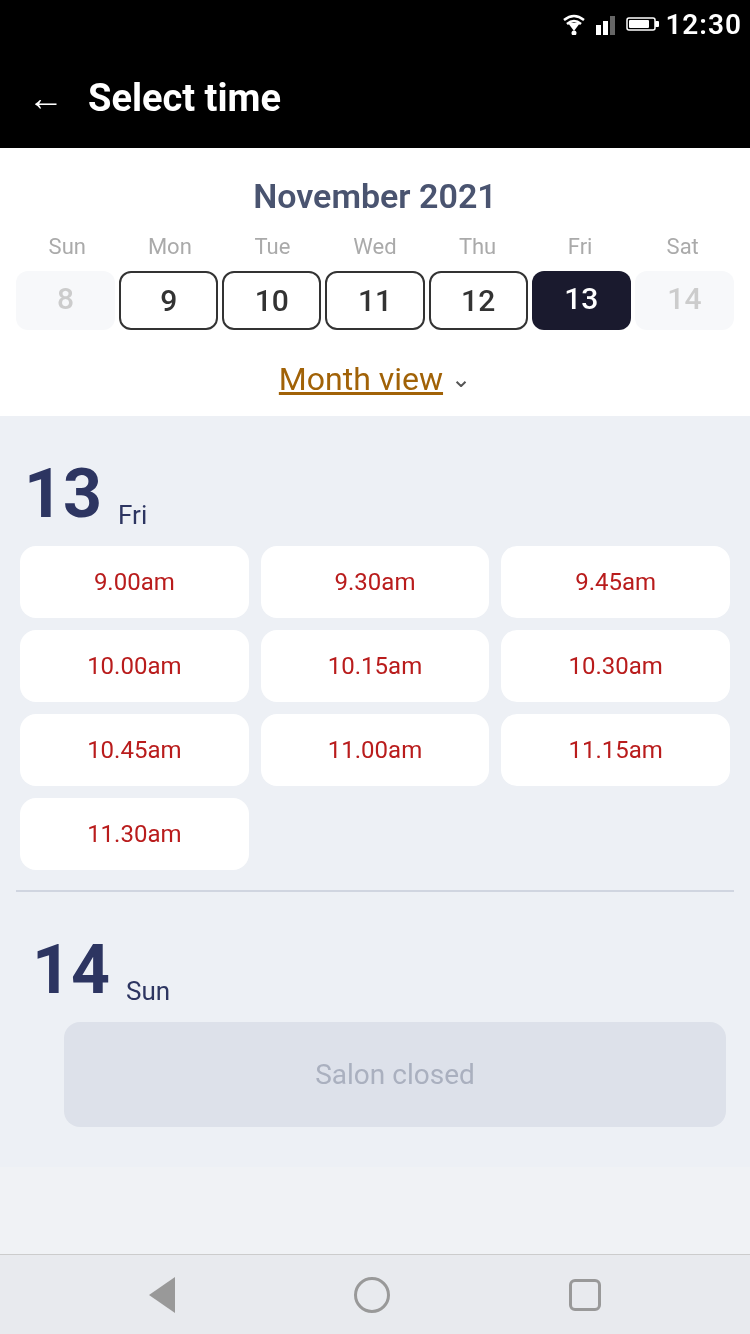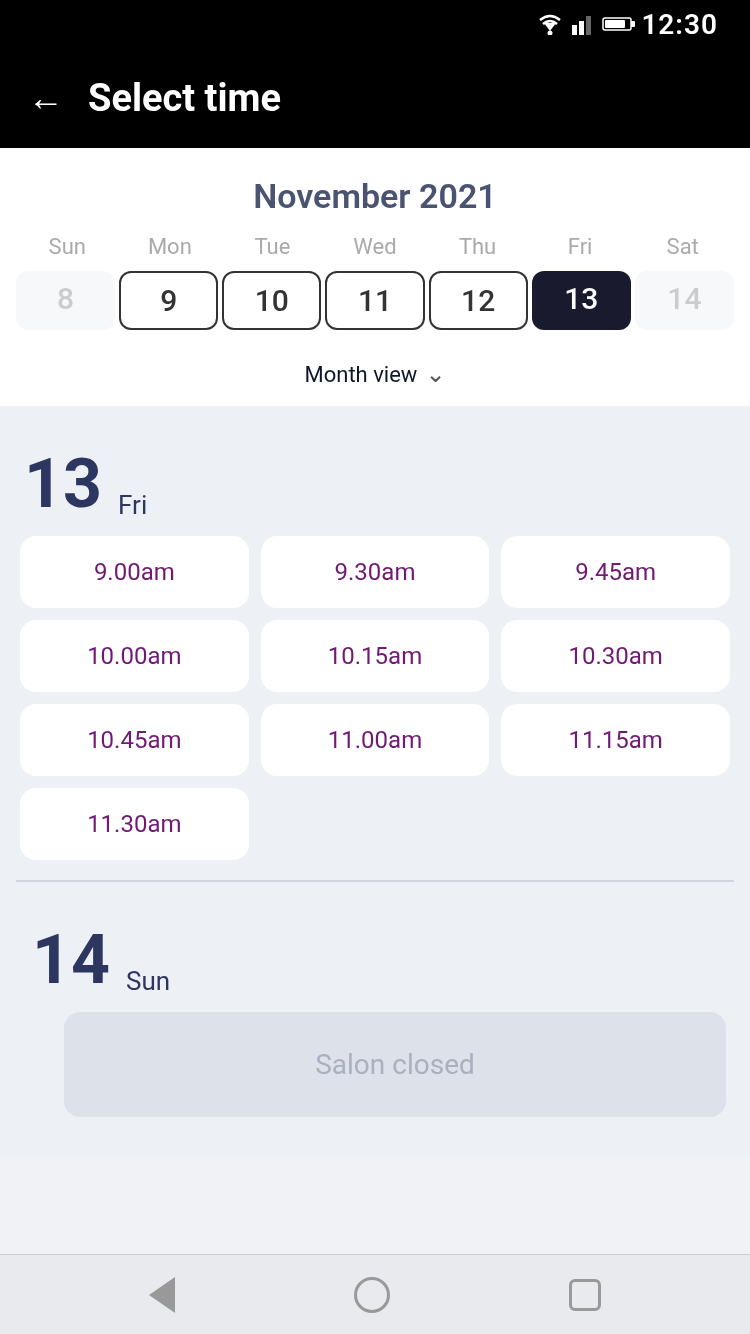--- a/index.html
+++ b/index.html
@@ -13,21 +13,21 @@
       overflow-x: hidden;
     }
 
     
     .status-bar {
       background: #000;
       height: 48px;
       display: flex;
       align-items: center;
       justify-content: flex-end;
-      padding: 0 32px;
+      padding: 0 8px;
       gap: 5px;
     }
     .status-icons {
       display: flex;
       align-items: center;
       gap: 8px;
     }
     .status-time {
       color: #fff;
       font-size: 28px;
@@ -117,22 +117,23 @@
     .month-view-toggle {
       display: flex;
       align-items: center;
       justify-content: center;
       padding: 14px 0 18px;
       gap: 8px;
       background: #fff;
       cursor: pointer;
     }
     .month-view-label {
-      font-size: 22px;
-      color: #0f172a;
+      font-size: 32px;
+      color: #a16207;
+      text-decoration: underline;
     }
     .chevron-down {
       font-size: 24px;
       color: #555;
     }
 
     
     .timeslots-section {
       background: #edf0f5;
       padding: 20px 16px;
@@ -168,21 +169,21 @@
       gap: 12px;
       margin-left: 0;
       padding: 0 4px 20px;
     }
     .time-slot {
       background: #fff;
       border-radius: 16px;
       padding: 22px 18px;
       text-align: center;
       font-size: 24px;
-      color: #701a75;
+      color: #b91c1c;
       cursor: pointer;
       font-weight: 400;
     }
 
     
     .section-divider {
       height: 2px;
       background: #d0d5e0;
       margin: 0 0 0 0;
     }

